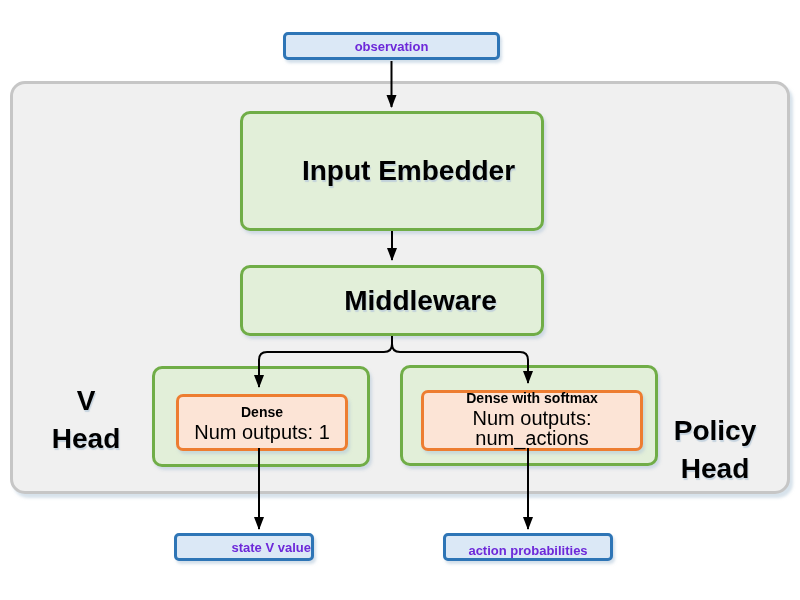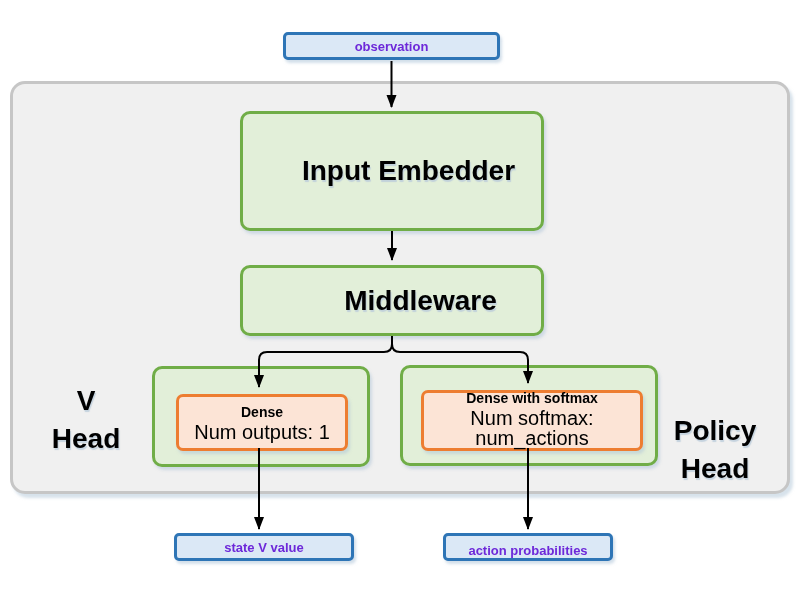--- a/index.html
+++ b/index.html
@@ -116,30 +116,30 @@
   <div class="node green-node" style="left:152px; top:366px; width:218px; height:101px;">
     <div class="node orange-node" style="left:21px; top:25px; width:172px; height:57px;">
       <span class="dense-title">Dense</span>
       <span class="dense-subtitle">Num outputs: 1</span>
     </div>
   </div>
 
   <div class="node green-node" style="left:400px; top:365px; width:258px; height:101px;">
     <div class="node orange-node" style="left:18px; top:22px; width:222px; height:61px;justify-content:flex-end;">
       <span class="dense-title">Dense with softmax</span>
-      <span class="dense-subtitle">Num softmax: num_actions</span>
+      <span class="dense-subtitle">Num outputs: num_actions</span>
     </div>
   </div>
 
   <div class="head-label" style="left:645px; top:382px; width:140px;margin-top:30px;">
     <div>Policy</div>
     <div>Head</div>
   </div>
 
-  <div class="node blue-node" style="left:174px; top:533px; width:180px; height:28px;">
+  <div class="node blue-node" style="left:174px; top:533px; width:140px; height:28px;align-items:flex-end;">
     <span>state V value</span>
   </div>
 
   <div class="node blue-node" style="left:443px; top:533px; width:170px; height:28px;justify-content:flex-end;">
     <span>action probabilities</span>
   </div>
 
   <svg class="arrows" viewBox="0 0 800 600">
     <defs>
       <marker id="ah" markerWidth="14" markerHeight="12" refX="12" refY="5" orient="auto" markerUnits="userSpaceOnUse">

